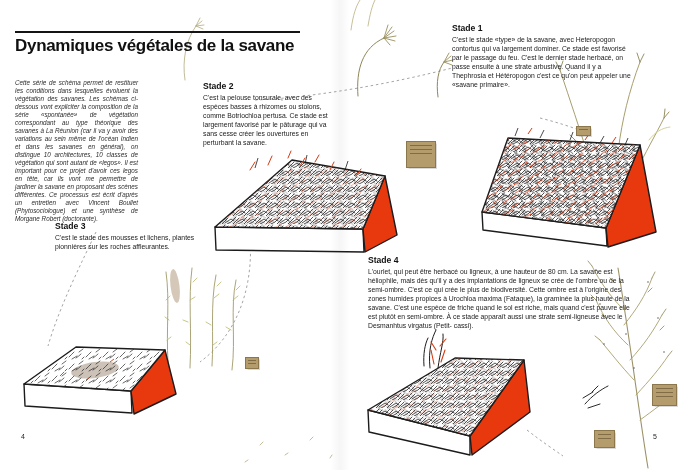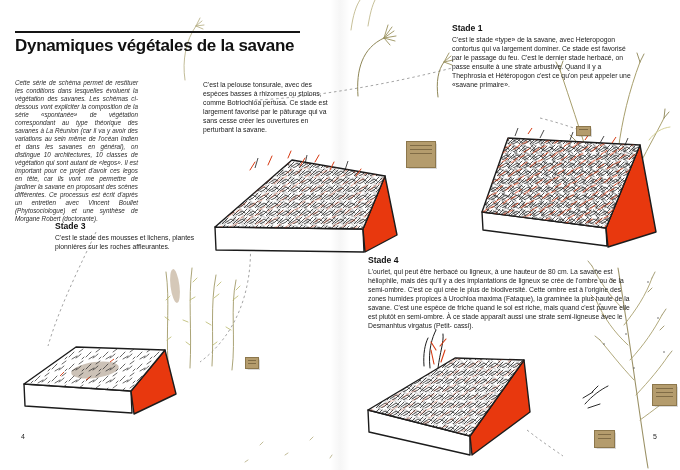--- a/index.html
+++ b/index.html
@@ -180,20 +180,21 @@
 
   <p class="intro">Cette série de schéma permet de restituer les conditions dans lesquelles évoluent la végétation des savanes. Les schémas ci-dessous vont expliciter la composition de la série «spontanée» de végétation correspondant au type théorique des savanes à La Réunion (car il va y avoir des variations au sein même de l'océan Indien et dans les savanes en général), on distingue 10 architectures, 10 classes de végétation qui sont autant de «legos». Il est important pour ce projet d'avoir ces legos en tête, car ils vont me permettre de jardiner la savane en proposant des scènes différentes. Ce processus est écrit d'après un entretien avec Vincent Boullet (Phytosociologue) et une synthèse de Morgane Robert (doctorante).</p>
 
   <section class="stage st0">
     <h2>Stade 3</h2>
     <p>C'est le stade des mousses et lichens, plantes pionnières sur les roches affleurantes.</p>
   </section>
 
 
   <section class="stage st2">
+    <h2>Stade 2</h2>
     <p>C'est la pelouse tonsurale, avec des espèces basses à rhizomes ou stolons, comme Botriochloa pertusa. Ce stade est largement favorisé par le pâturage qui va sans cesse créer les ouvertures en perturbant la savane.</p>
   </section>
 
   <section class="stage st3">
     <h2>Stade 1</h2>
     <p>C'est le stade «type» de la savane, avec Heteropogon contortus qui va largement dominer. Ce stade est favorisé par le passage du feu. C'est le dernier stade herbacé, on passe ensuite à une strate arbustive. Quand il y a Thephrosia et Hétéropogon c'est ce qu'on peut appeler une «savane primaire».</p>
   </section>
 
   <section class="stage st4">
     <h2>Stade 4</h2>

